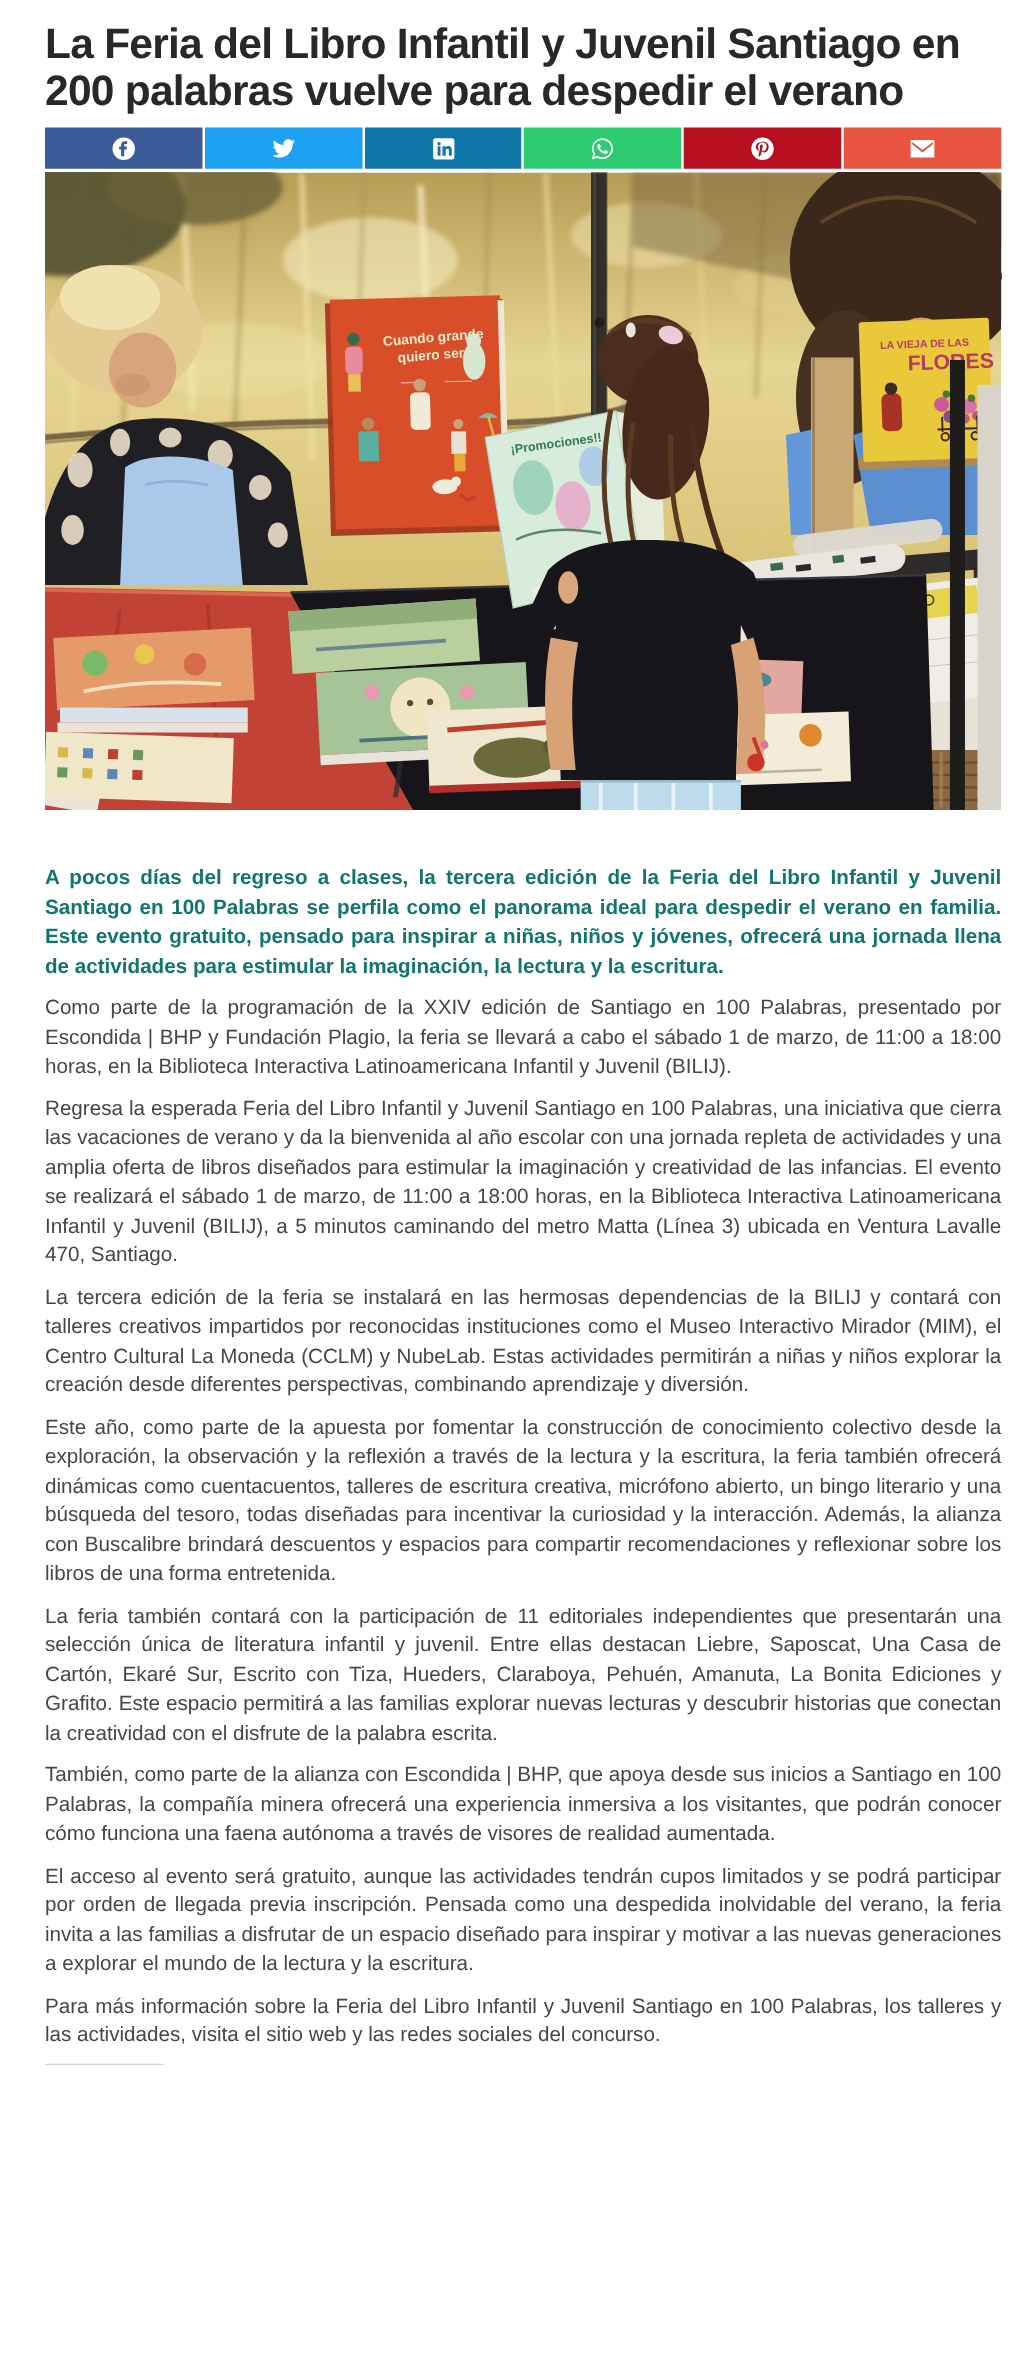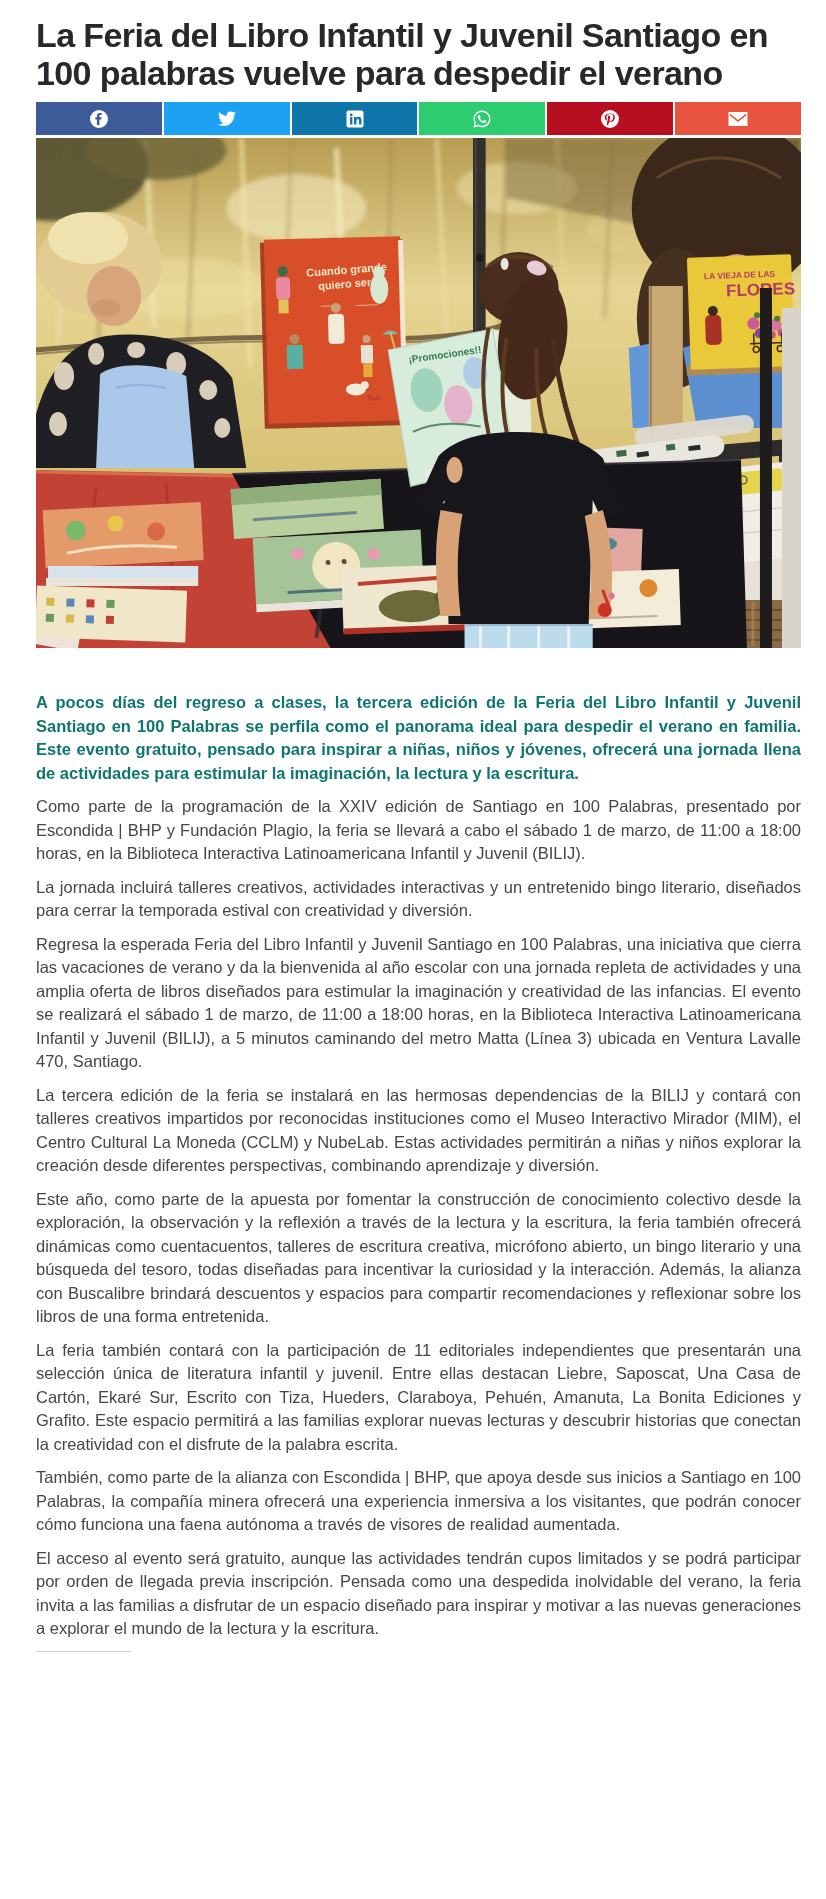--- a/index.html
+++ b/index.html
@@ -18,21 +18,21 @@
   article p.lead{font-weight:700;color:#0f766e;}
   a.article-link{color:#c13663;font-weight:700;text-decoration:none;}
   .bottom-rule{width:95px;height:1px;background:#cfcfcf;margin-top:9px;}
   .svgtext{font-family:"Liberation Sans",sans-serif;}
 </style>
 </head>
 <body>
 
 <div class="container">
 
-  <h1>La Feria del Libro Infantil y Juvenil Santiago en 100 palabras vuelve para despedir el verano</h1>
+  <h1>La Feria del Libro Infantil y Juvenil Santiago en 200 palabras vuelve para despedir el verano</h1>
 
 
   <div class="share">
     <a title="facebook" style="background-color: rgb(61, 91, 153);">
       <span>
         <svg width="20" height="20" viewBox="0 0 20 20">
             <path fill="#fff" fill-rule="evenodd" d="M10,1a9,9 0 1,0 0,18a9,9 0 1,0 0,-18zM11.2,6.1h1.5V3.9h-1.8c-1.9,0-3,1.2-3,3v1.3H6.3v2.3h1.6V16h2.5V10.5h1.9l0.3,-2.3h-2.2V7.1c0,-0.7 0.3,-1 0.8,-1z"></path>
           </svg>
       </span>
     </a>
@@ -353,24 +353,24 @@
         <line x1="566" y1="452" x2="572" y2="468" stroke="#cc3328" stroke-width="3"></line>
         <circle cx="568" cy="472" r="7" fill="#cc3328"></circle>
         <circle cx="575" cy="458" r="3" fill="#e070a0"></circle>
       </g>
     </svg>
   </figure>
 
   <article>
     <p class="lead">A pocos días del regreso a clases, la tercera edición de la Feria del Libro Infantil y Juvenil Santiago en 100 Palabras se perfila como el panorama ideal para despedir el verano en familia. Este evento gratuito, pensado para inspirar a niñas, niños y jóvenes, ofrecerá una jornada llena de actividades para estimular la imaginación, la lectura y la escritura.</p>
     <p>Como parte de la programación de la XXIV edición de Santiago en 100 Palabras, presentado por Escondida | BHP y Fundación Plagio, la feria se llevará a cabo el sábado 1 de marzo, de 11:00 a 18:00 horas, en la Biblioteca Interactiva Latinoamericana Infantil y Juvenil (BILIJ).</p>
-    <p>La jornada incluirá talleres creativos, actividades interactivas y un entretenido bingo literario, diseñados para cerrar la temporada estival con creatividad y diversión.</p>
     <p>Regresa la esperada Feria del Libro Infantil y Juvenil Santiago en 100 Palabras, una iniciativa que cierra las vacaciones de verano y da la bienvenida al año escolar con una jornada repleta de actividades y una amplia oferta de libros diseñados para estimular la imaginación y creatividad de las infancias. El evento se realizará el sábado 1 de marzo, de 11:00 a 18:00 horas, en la Biblioteca Interactiva Latinoamericana Infantil y Juvenil (BILIJ), a 5 minutos caminando del metro Matta (Línea 3) ubicada en Ventura Lavalle 470, Santiago.</p>
     <p>La tercera edición de la feria se instalará en las hermosas dependencias de la BILIJ y contará con talleres creativos impartidos por reconocidas instituciones como el Museo Interactivo Mirador (MIM), el Centro Cultural La Moneda (CCLM) y NubeLab. Estas actividades permitirán a niñas y niños explorar la creación desde diferentes perspectivas, combinando aprendizaje y diversión.</p>
     <p>Este año, como parte de la apuesta por fomentar la construcción de conocimiento colectivo desde la exploración, la observación y la reflexión a través de la lectura y la escritura, la feria también ofrecerá dinámicas como cuentacuentos, talleres de escritura creativa, micrófono abierto, un bingo literario y una búsqueda del tesoro, todas diseñadas para incentivar la curiosidad y la interacción. Además, la alianza con Buscalibre brindará descuentos y espacios para compartir recomendaciones y reflexionar sobre los libros de una forma entretenida.</p>
     <p>La feria también contará con la participación de 11 editoriales independientes que presentarán una selección única de literatura infantil y juvenil. Entre ellas destacan Liebre, Saposcat, Una Casa de Cartón, Ekaré Sur, Escrito con Tiza, Hueders, Claraboya, Pehuén, Amanuta, La Bonita Ediciones y Grafito. Este espacio permitirá a las familias explorar nuevas lecturas y descubrir historias que conectan la creatividad con el disfrute de la palabra escrita.</p>
     <p>También, como parte de la alianza con Escondida | BHP, que apoya desde sus inicios a Santiago en 100 Palabras, la compañía minera ofrecerá una experiencia inmersiva a los visitantes, que podrán conocer cómo funciona una faena autónoma a través de visores de realidad aumentada.</p>
     <p>El acceso al evento será gratuito, aunque las actividades tendrán cupos limitados y se podrá participar por orden de llegada previa inscripción. Pensada como una despedida inolvidable del verano, la feria invita a las familias a disfrutar de un espacio diseñado para inspirar y motivar a las nuevas generaciones a explorar el mundo de la lectura y la escritura.</p>
+    <p>Para más información sobre la Feria del Libro Infantil y Juvenil Santiago en 100 Palabras, los talleres y las actividades, visita el sitio web y las redes sociales del concurso.</p>
   </article>
 
   <div class="bottom-rule"></div>
 
 </div>
 
 </body></html>

